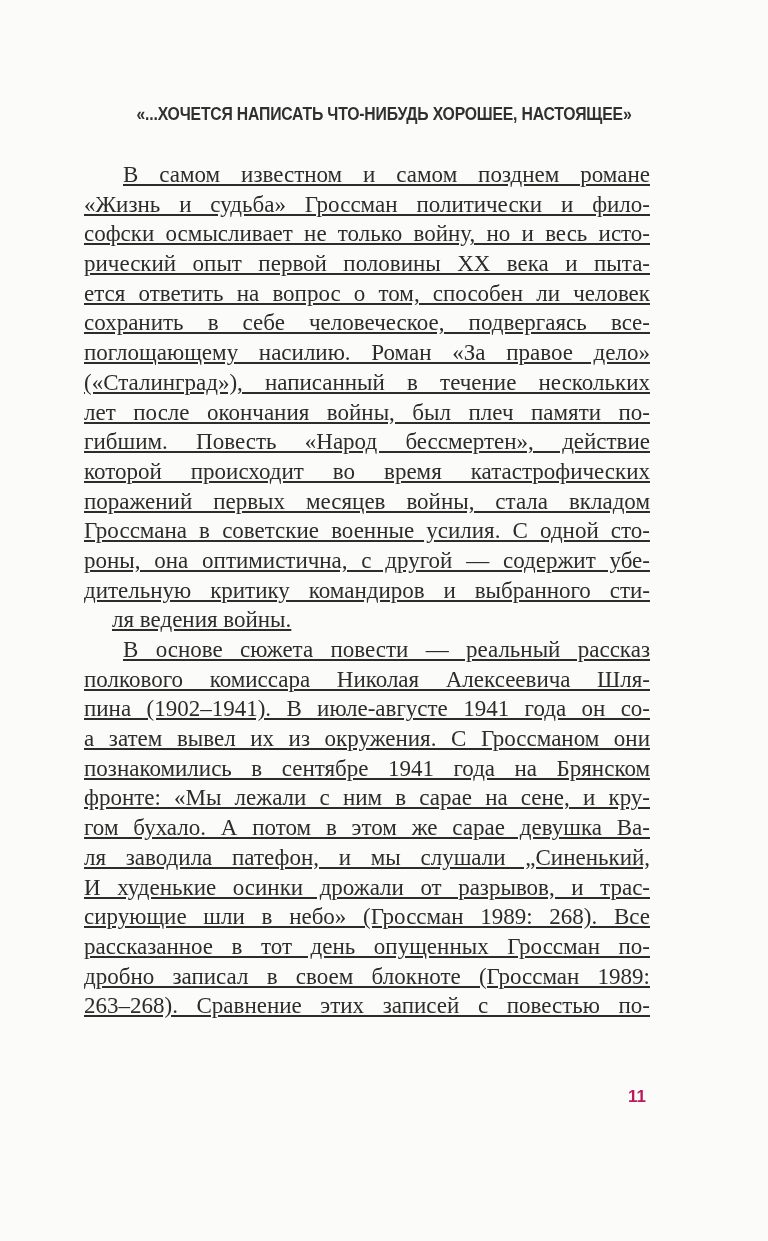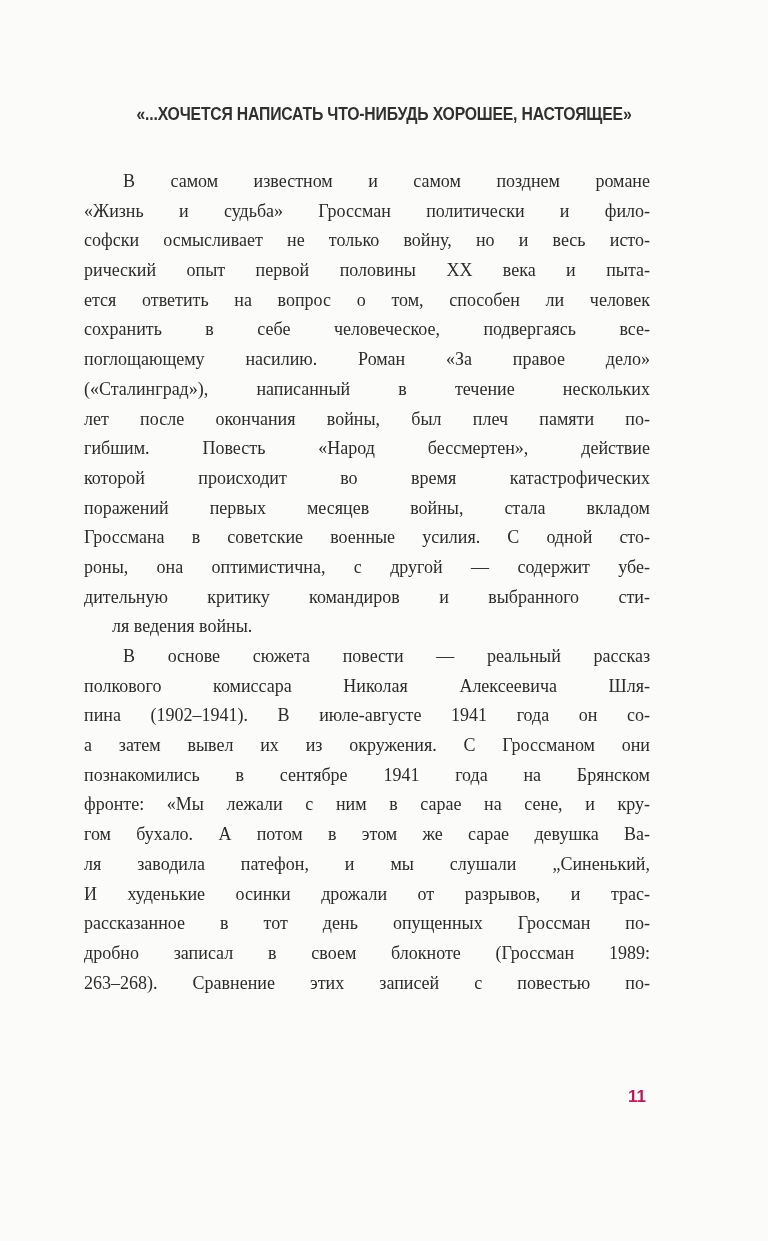--- a/index.html
+++ b/index.html
@@ -26,26 +26,27 @@
     font-weight: 700;
     font-size: 17.5px;
     letter-spacing: -0.2px;
     color: #303030;
     transform: scaleX(0.90);
     transform-origin: 50% 50%;
     white-space: nowrap;
   }
   .body-text {
     position: absolute;
-    top: 167px;
+    top: 160px;
     left: 84px;
     width: 566px;
     font-family: "Liberation Serif", serif;
-    font-size: 18px;
+    font-size: 23px;
     color: #2c2c2c;
+    text-decoration: underline;
   }
   .line {
     height: 29.7px;
     line-height: 29.7px;
     text-align: justify;
     text-align-last: justify;
     overflow: hidden;
   }
   .line.para-first {
     text-indent: 39px;
@@ -91,19 +92,20 @@
       <div class="line para-end">ля ведения войны.</div>
       <div class="line para-first">В основе сюжета повести — реальный рассказ</div>
       <div class="line">полкового комиссара Николая Алексеевича Шля-</div>
       <div class="line">пина (1902–1941). В июле-августе 1941 года он со-</div>
       <div class="line">а затем вывел их из окружения. С Гроссманом они</div>
       <div class="line">познакомились в сентябре 1941 года на Брянском</div>
       <div class="line">фронте: «Мы лежали с ним в сарае на сене, и кру-</div>
       <div class="line">гом бухало. А потом в этом же сарае девушка Ва-</div>
       <div class="line">ля заводила патефон, и мы слушали „Синенький,</div>
       <div class="line">И худенькие осинки дрожали от разрывов, и трас-</div>
+      <div class="line">сирующие шли в небо» (Гроссман 1989: 268). Все</div>
       <div class="line">рассказанное в тот день опущенных Гроссман по-</div>
       <div class="line">дробно записал в своем блокноте (Гроссман 1989:</div>
       <div class="line">263–268). Сравнение этих записей с повестью по-</div>
     </main>
 
   <div class="page-number">11</div>
 </div>
 
 </body></html>

